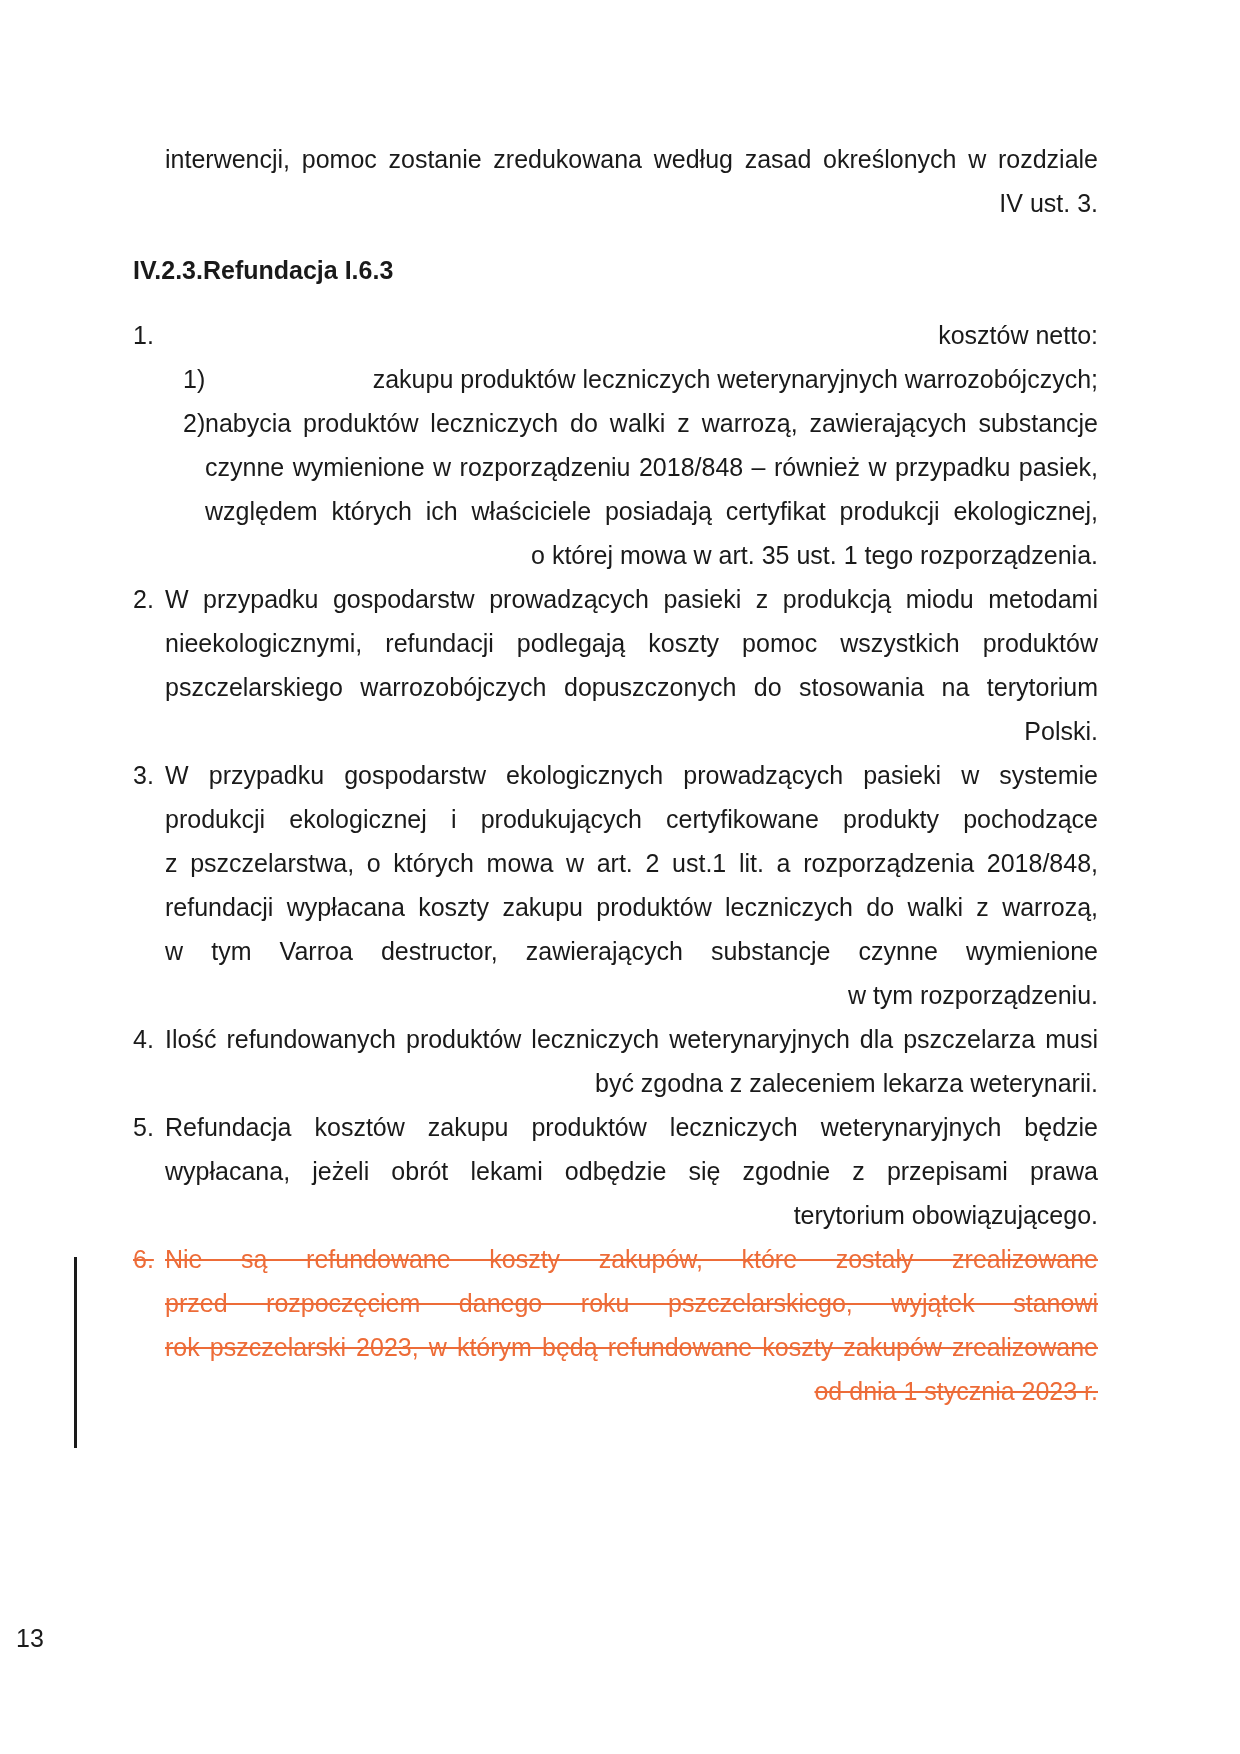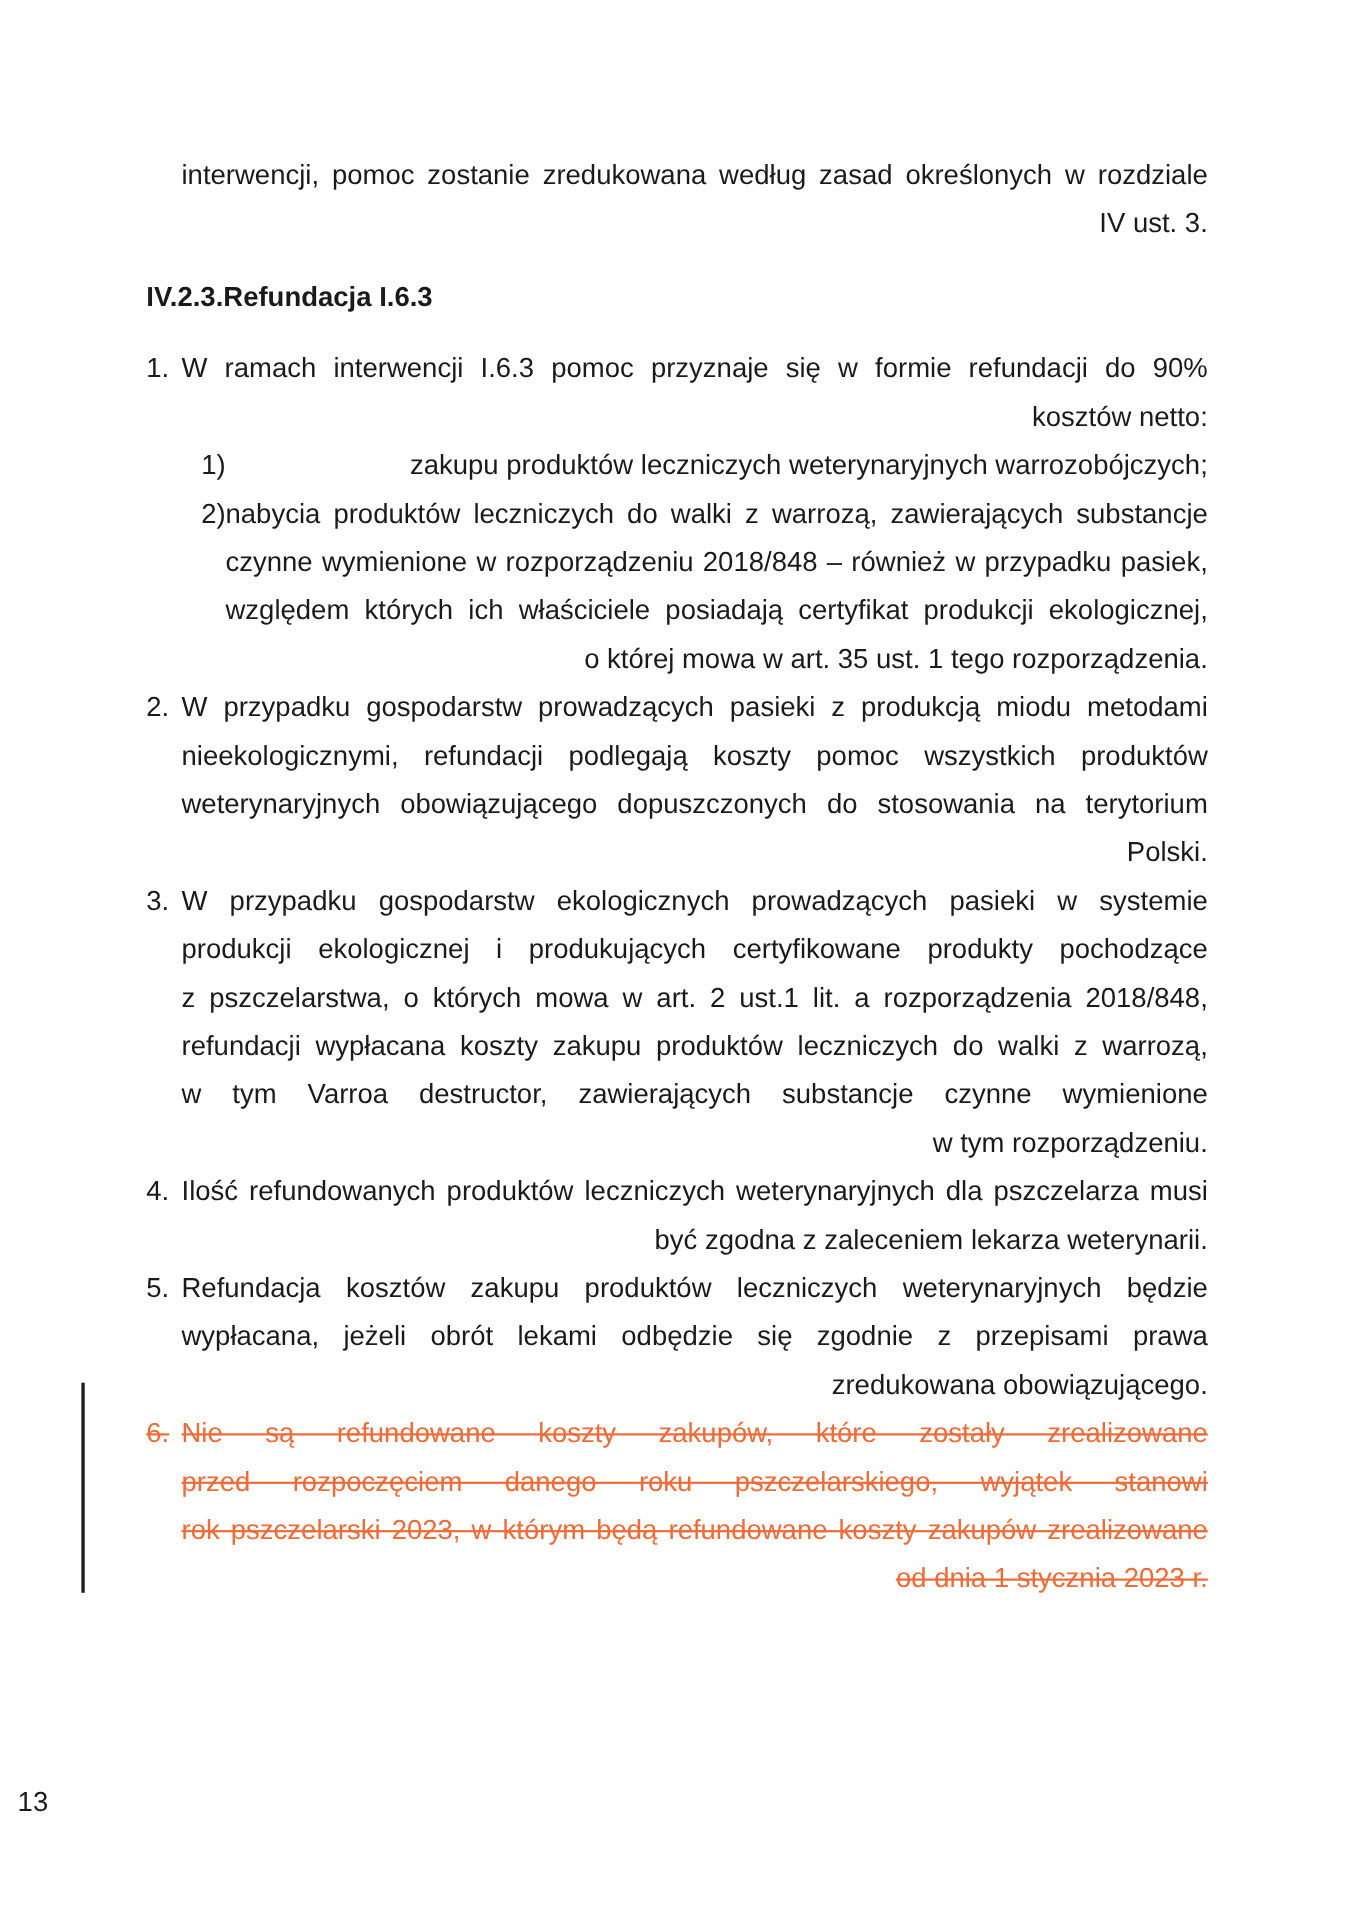--- a/index.html
+++ b/index.html
@@ -44,21 +44,20 @@
         <div class="ln j">interwencji, pomoc zostanie zredukowana według zasad określonych w rozdziale</div>
         <div class="ln">IV ust. 3.</div>
       </div>
 
     <div class="heading">IV.2.3.Refundacja I.6.3</div>
 
     <div>
         <div class="item">
           <span class="marker">1.</span>
           <div class="body">
-            <div class="ln j">W ramach interwencji I.6.3 pomoc przyznaje się w formie refundacji do 90%</div>
             <div class="ln">kosztów netto:</div>
             <div class="sub">
               <span class="marker2">1)</span>
               <div class="body">
                 <div class="ln">zakupu produktów leczniczych weterynaryjnych warrozobójczych;</div>
               </div>
             </div>
             <div class="sub">
               <span class="marker2">2)</span>
               <div class="body">
@@ -68,21 +67,21 @@
                 <div class="ln">o której mowa w art. 35 ust. 1 tego rozporządzenia.</div>
               </div>
             </div>
           </div>
         </div>
         <div class="item">
           <span class="marker">2.</span>
           <div class="body">
             <div class="ln j">W przypadku gospodarstw prowadzących pasieki z produkcją miodu metodami</div>
             <div class="ln j">nieekologicznymi, refundacji podlegają koszty pomoc wszystkich produktów</div>
-            <div class="ln j">weterynaryjnych obowiązującego dopuszczonych do stosowania na terytorium</div>
+            <div class="ln j">pszczelarskiego warrozobójczych dopuszczonych do stosowania na terytorium</div>
             <div class="ln">Polski.</div>
           </div>
         </div>
         <div class="item">
           <span class="marker">3.</span>
           <div class="body">
             <div class="ln j">W przypadku gospodarstw ekologicznych prowadzących pasieki w systemie</div>
             <div class="ln j">produkcji ekologicznej i produkujących certyfikowane produkty pochodzące</div>
             <div class="ln j">z&nbsp;pszczelarstwa, o których mowa w art. 2 ust.1 lit. a rozporządzenia 2018/848,</div>
             <div class="ln j">refundacji wypłacana koszty zakupu produktów leczniczych do walki z warrozą,</div>
@@ -95,21 +94,21 @@
           <div class="body">
             <div class="ln j">Ilość refundowanych produktów leczniczych weterynaryjnych dla pszczelarza musi</div>
             <div class="ln">być zgodna z zaleceniem lekarza weterynarii.</div>
           </div>
         </div>
         <div class="item">
           <span class="marker">5.</span>
           <div class="body">
             <div class="ln j">Refundacja kosztów zakupu produktów leczniczych weterynaryjnych będzie</div>
             <div class="ln j">wypłacana, jeżeli obrót lekami odbędzie się zgodnie z przepisami prawa</div>
-            <div class="ln">zredukowana obowiązującego.</div>
+            <div class="ln">terytorium obowiązującego.</div>
           </div>
         </div>
         <div class="item del">
           <span class="marker">6.</span>
           <div class="body">
             <div class="ln j">Nie są refundowane koszty zakupów, które zostały zrealizowane</div>
             <div class="ln j">przed&nbsp;rozpoczęciem danego roku pszczelarskiego, wyjątek stanowi</div>
             <div class="ln j">rok pszczelarski 2023, w którym będą refundowane koszty zakupów zrealizowane</div>
             <div class="ln">od dnia 1 stycznia 2023 r.</div>
           </div>

